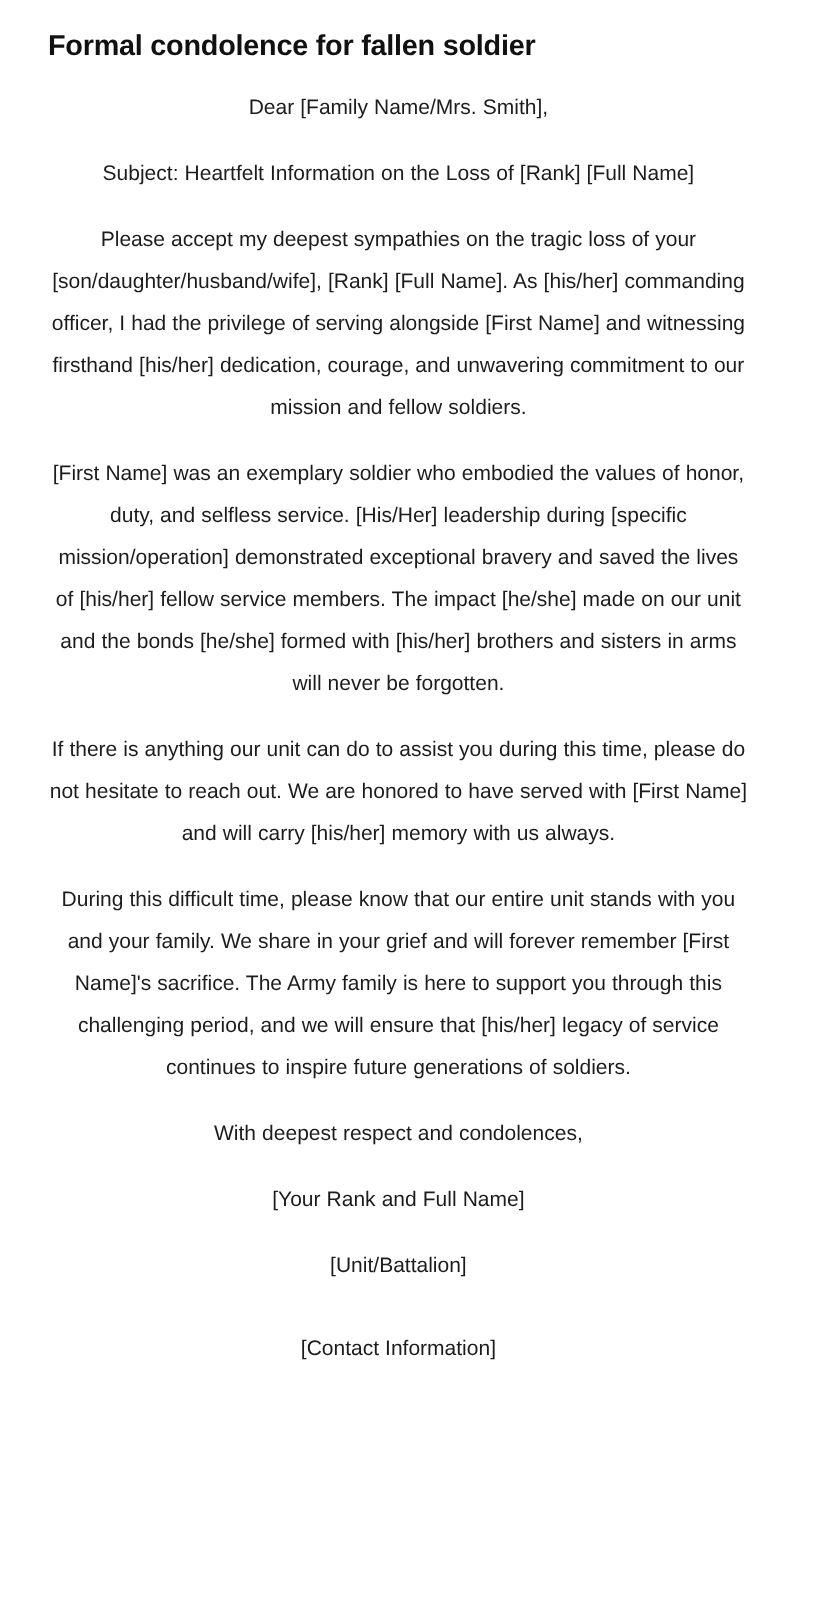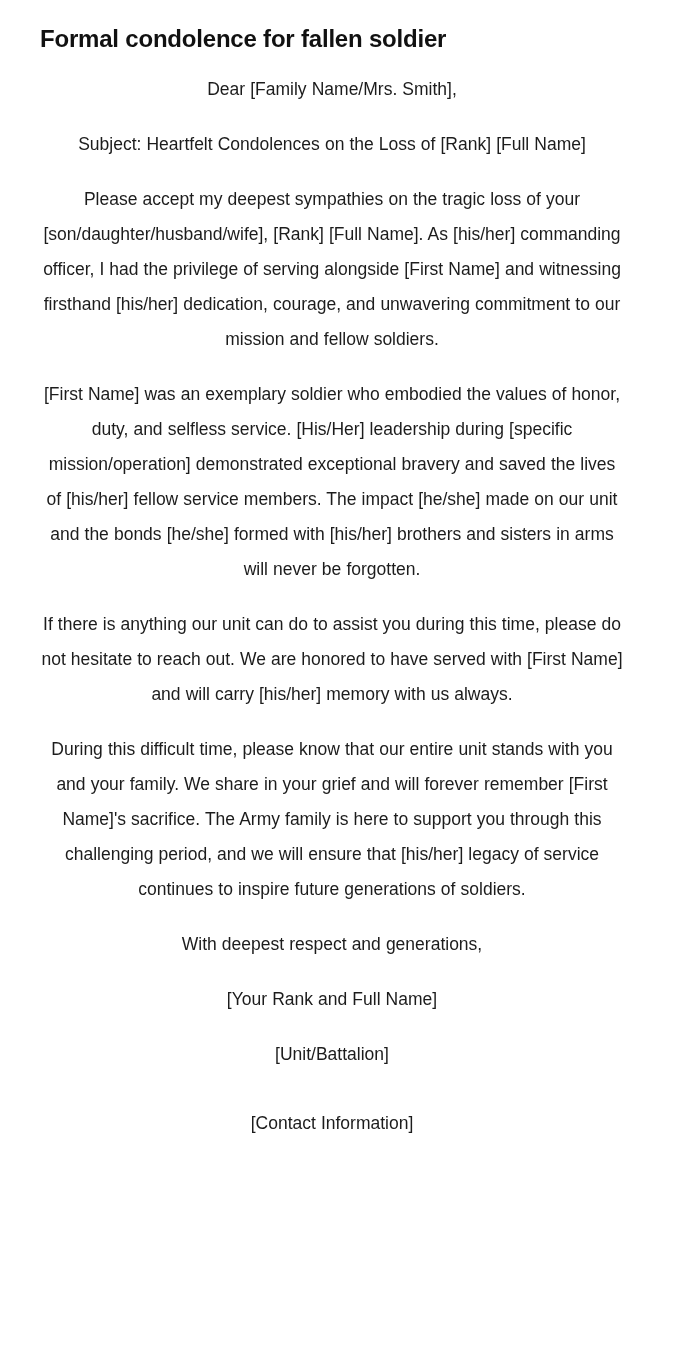--- a/index.html
+++ b/index.html
@@ -46,31 +46,31 @@
 </style>
 </head>
 <body>
 
 <div class="document">
 
   <h1 class="doc-title">Formal condolence for fallen soldier</h1>
 
   <p class="doc-paragraph">Dear [Family Name/Mrs. Smith],</p>
 
-  <p class="doc-paragraph">Subject: Heartfelt Condolences on the Loss of [Rank] [Full Name]</p>
+  <p class="doc-paragraph">Subject: Heartfelt Information on the Loss of [Rank] [Full Name]</p>
 
   <p class="doc-paragraph">Please accept my deepest sympathies on the tragic loss of your [son/daughter/husband/wife], [Rank] [Full Name]. As [his/her] commanding officer, I had the privilege of serving alongside [First Name] and witnessing firsthand [his/her] dedication, courage, and unwavering commitment to our mission and fellow soldiers.</p>
 
   <p class="doc-paragraph">[First Name] was an exemplary soldier who embodied the values of honor, duty, and selfless service. [His/Her] leadership during [specific mission/operation] demonstrated exceptional bravery and saved the lives of [his/her] fellow service members. The impact [he/she] made on our unit and the bonds [he/she] formed with [his/her] brothers and sisters in arms will never be forgotten.</p>
 
   <p class="doc-paragraph">If there is anything our unit can do to assist you during this time, please do not hesitate to reach out. We are honored to have served with [First Name] and will carry [his/her] memory with us always.</p>
 
   <p class="doc-paragraph">During this difficult time, please know that our entire unit stands with you and your family. We share in your grief and will forever remember [First Name]'s sacrifice. The Army family is here to support you through this challenging period, and we will ensure that [his/her] legacy of service continues to inspire future generations of soldiers.</p>
 
-  <p class="doc-paragraph">With deepest respect and generations,</p>
+  <p class="doc-paragraph">With deepest respect and condolences,</p>
 
   <p class="doc-paragraph">[Your Rank and Full Name]</p>
 
   <p class="doc-paragraph">[Unit/Battalion]</p>
 
   <p class="doc-paragraph">[Contact Information]</p>
 
 </div>
 
 </body></html>

